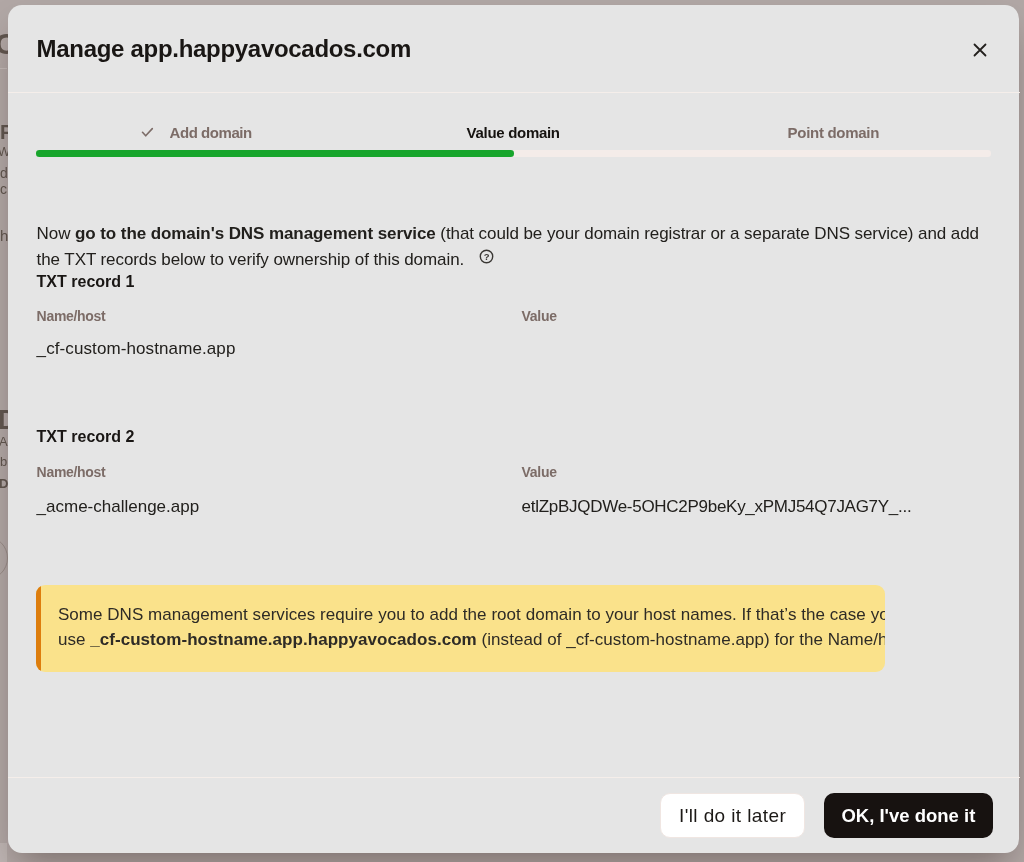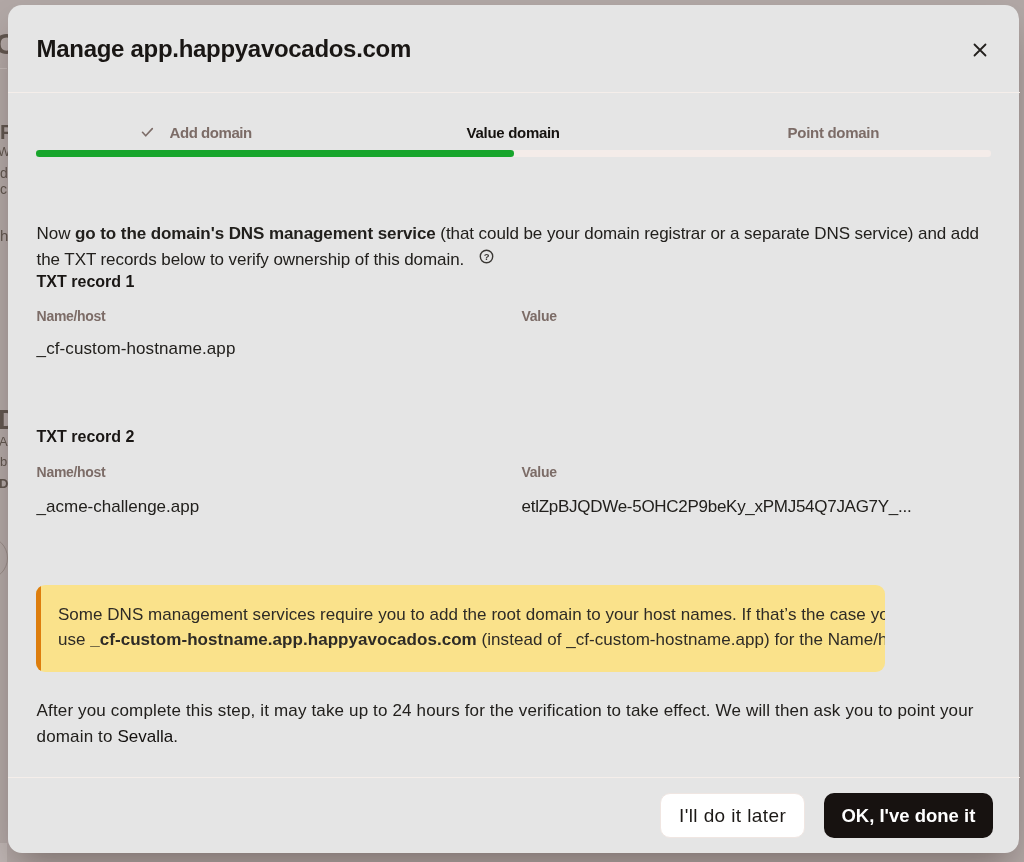--- a/index.html
+++ b/index.html
@@ -95,18 +95,17 @@
     <div class="lab" style="left:29px; top:460.6px;">Name/host</div>
     <div class="lab" style="left:514px; top:460.6px;">Value</div>
     <div class="val" style="left:29px; top:493px;">_acme-challenge.app</div>
     <div class="val" style="left:514px; top:493px; letter-spacing:-0.28px;">etlZpBJQDWe-5OHC2P9beKy_xPMJ54Q7JAG7Y_...</div>
 
     <div class="alert">
       <div class="bar"></div>
       <div class="txt">Some DNS management services require you to add the root domain to your host names. If that’s the case you should<br>use <b>_cf-custom-hostname.app.happyavocados.com</b> (instead of _cf-custom-hostname.app) for the Name/host.</div>
     </div>
 
-    <div class="para" style="top:693px; letter-spacing:0.15px; line-height:26px;">After you complete this step, it may take up to 24 hours for the verification to take effect. We will then ask you to point your<br>domain to <span style="font-weight:500; color:#14110f; letter-spacing:0;">Sevalla</span>.</div>
 
     <div class="hdiv" style="top:772.5px;"></div>
     <div class="btn dark">OK, I've done it</div>
     <div class="btn ghost">I'll do it later</div>
   </div>
 
 </body></html>

